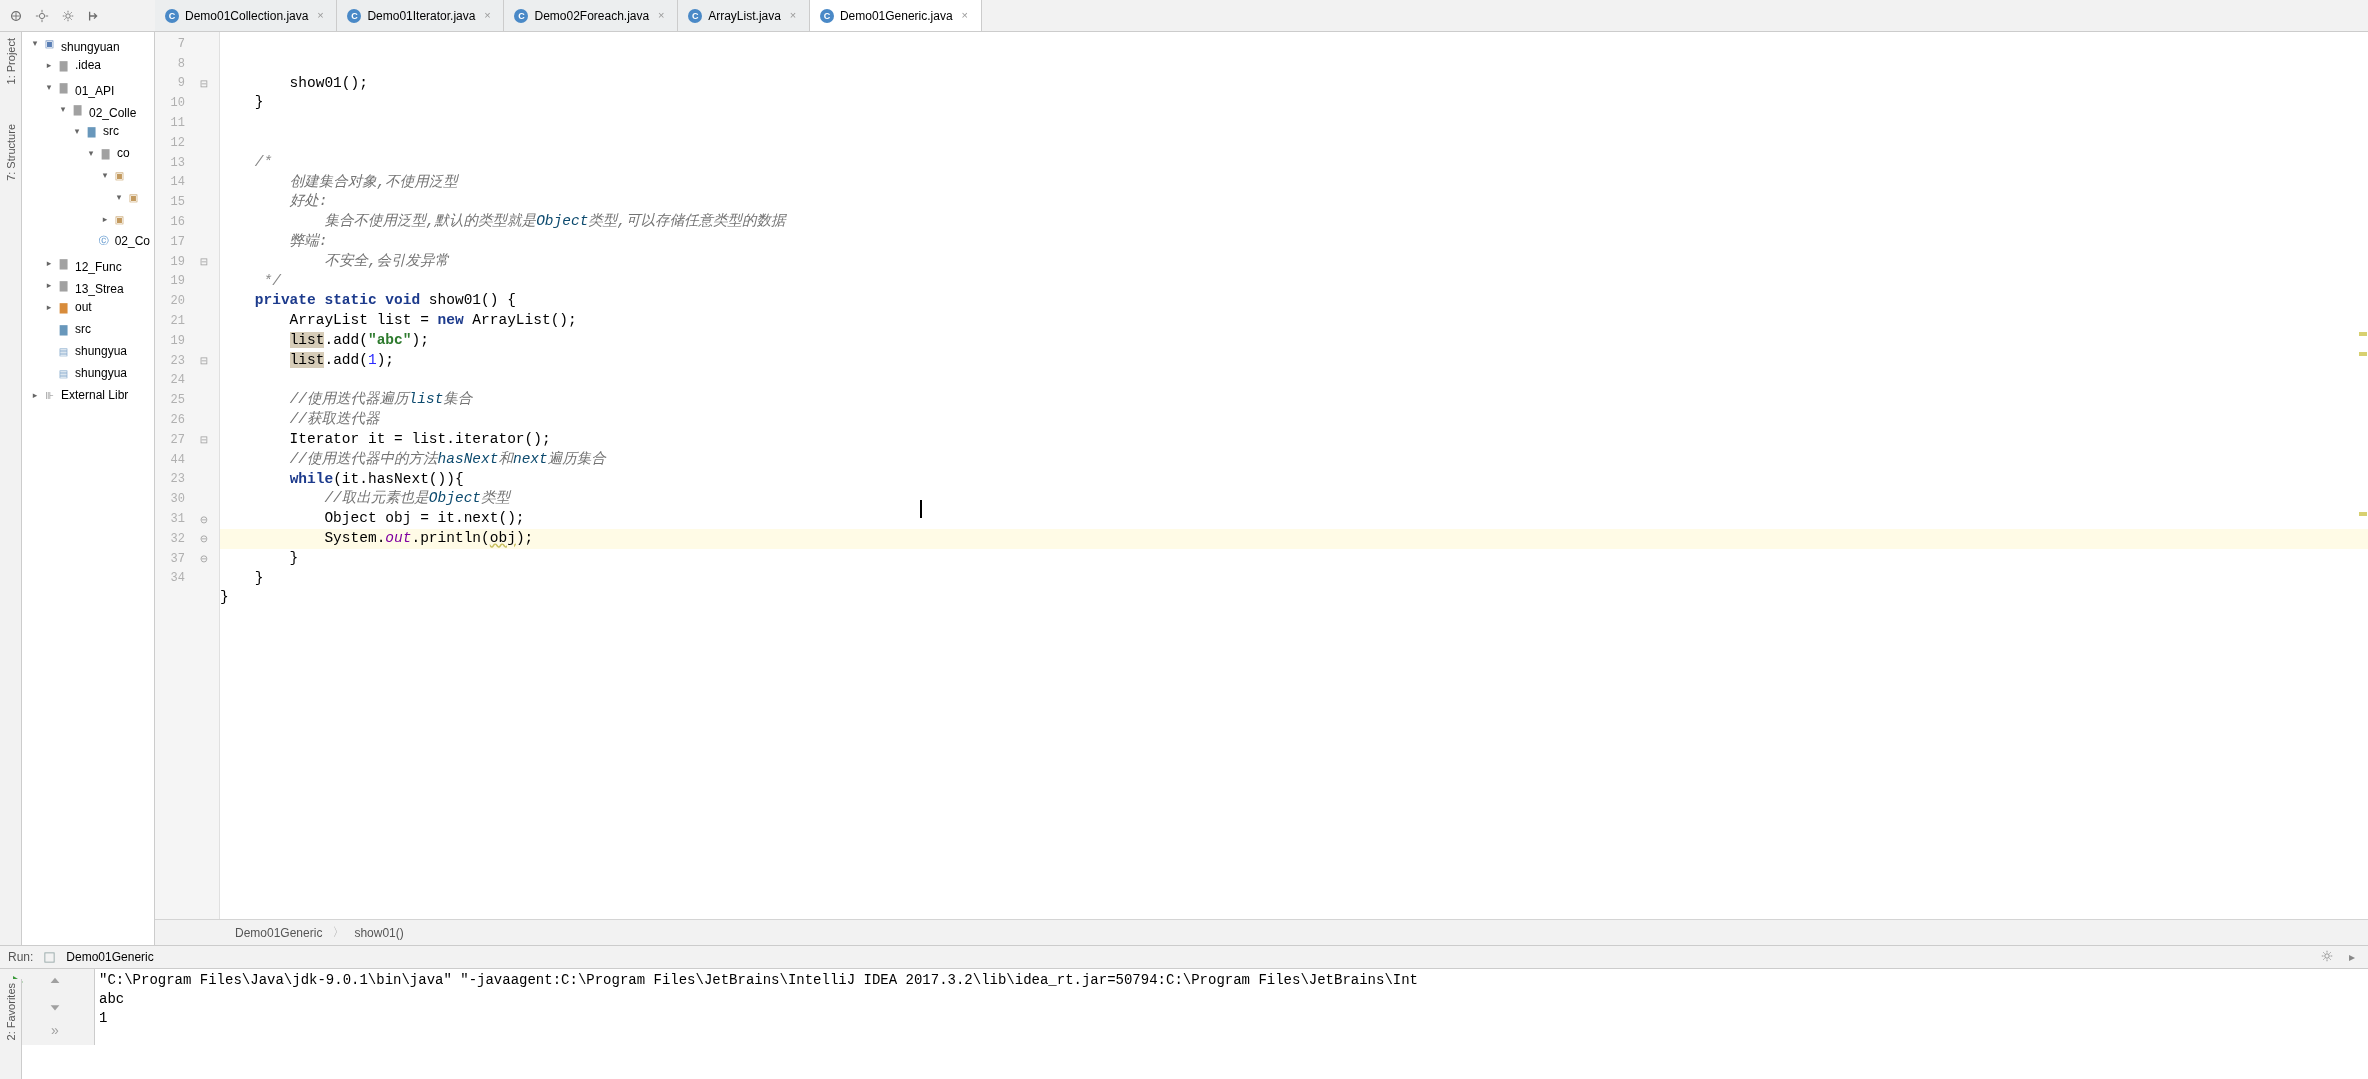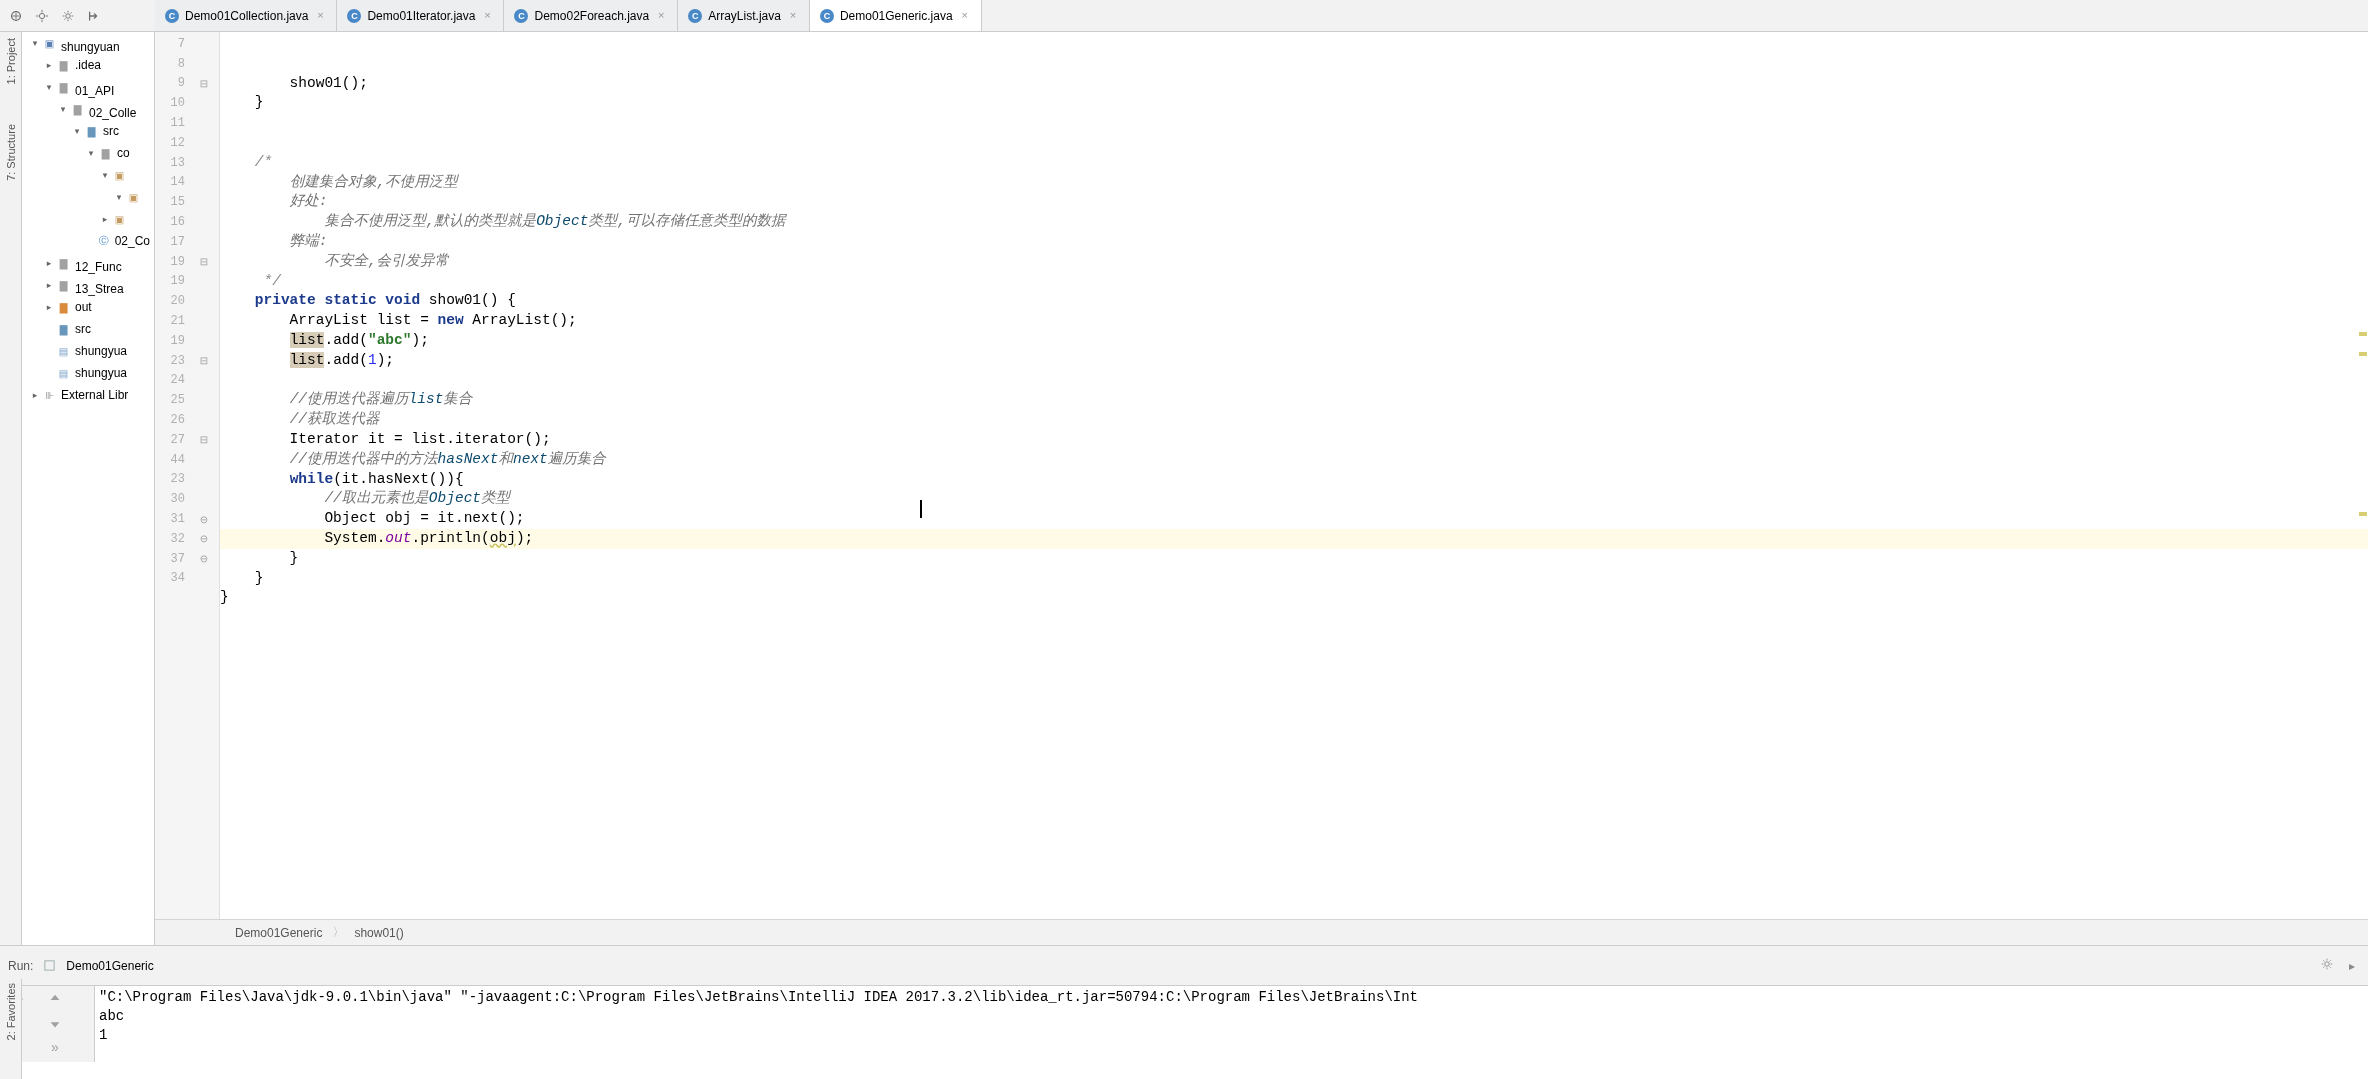--- a/index.html
+++ b/index.html
@@ -196,21 +196,21 @@
   display: flex;
   align-items: center;
   padding-left: 80px;
   font-size: 12px;
   color: #555;
   gap: 10px;
 }
 .breadcrumb .sep { color: #aaa; }
 
 .run-header {
-  height: 41px;
+  height: 24px;
   background: #f2f2f2;
   border-top: 1px solid #ccc;
   border-bottom: 1px solid #ccc;
   display: flex;
   align-items: center;
   padding: 0 8px;
   gap: 10px;
   font-size: 12px;
 }
 .run-header .rh-label { color: #555; }

